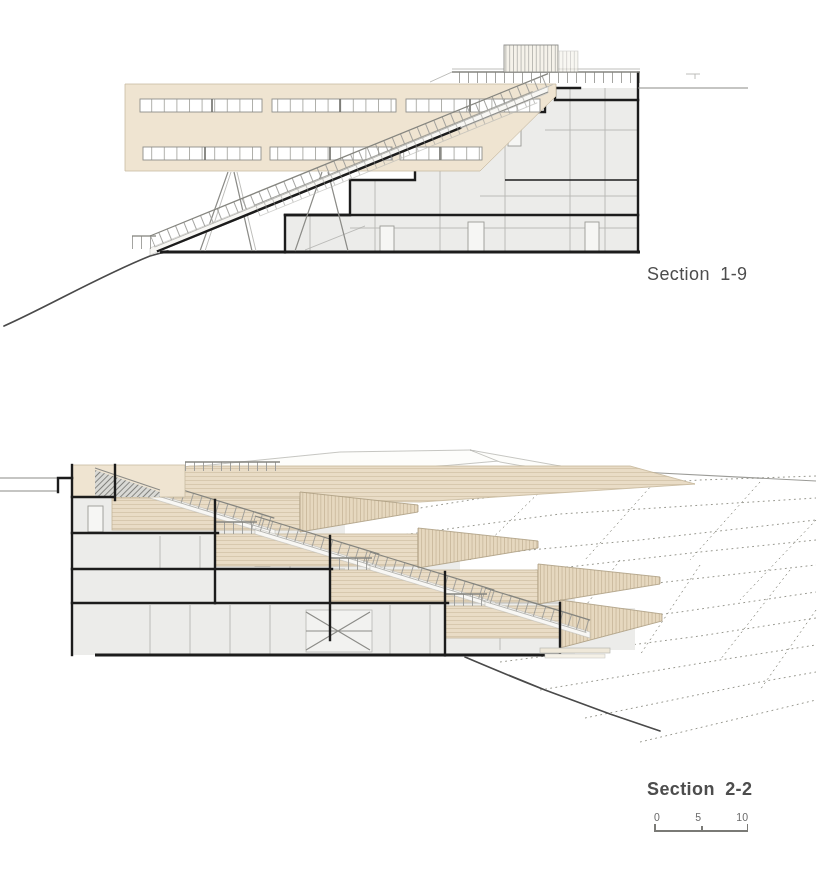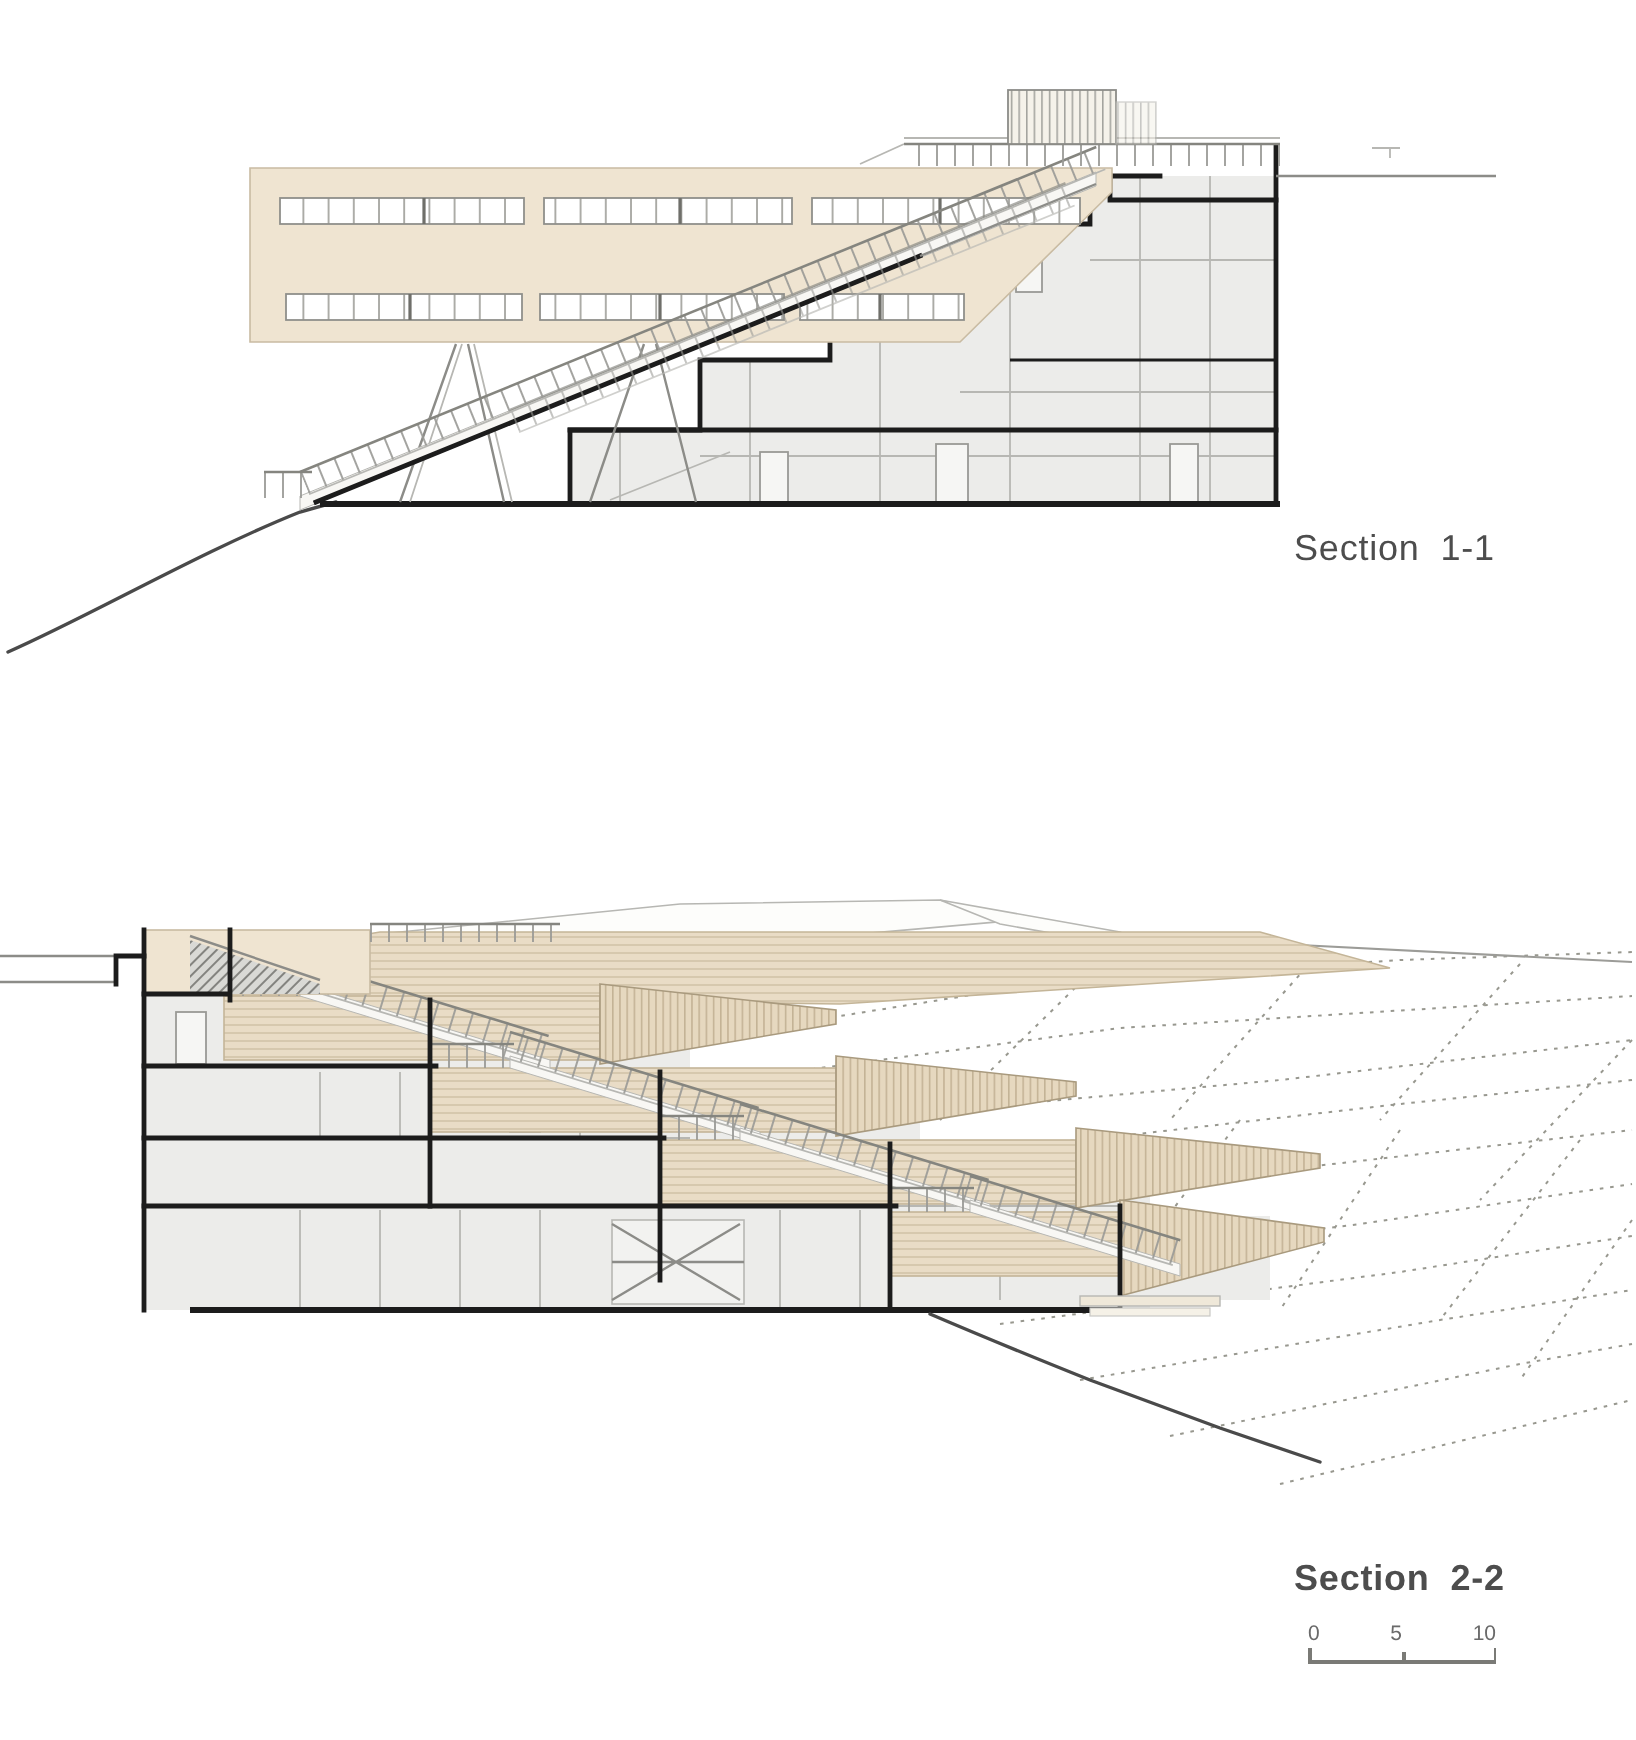--- a/index.html
+++ b/index.html
@@ -274,21 +274,21 @@
         <path class="cut3" d="M95,655 H560"></path>
         <path class="cut" d="M58,478 H72 M58,478 V492"></path>
       </g>
 
       <rect x="540" y="648" width="70" height="5" fill="#efe8d9" stroke="#b7b7b3" stroke-width="0.7"></rect>
       <rect x="545" y="654" width="60" height="4" fill="#f5f1e7" stroke="#c9c9c5" stroke-width="0.6"></rect>
       <path class="terr" d="M465,657 C500,672 520,680 545,690 L610,714 L660,731"></path>
     </g>
   </svg>
 
-  <div class="sec-label label-1">Section 1-1</div>
+  <div class="sec-label label-1">Section 1-9</div>
   <div class="sec-label label-2">Section 2-2</div>
 
   <div class="scalebar">
     <div class="sb-nums">
       <span>0</span>
       <span>5</span>
       <span>10</span>
     </div>
     <div class="sb-line">
       <i class="sb-t sb-t0"></i>

